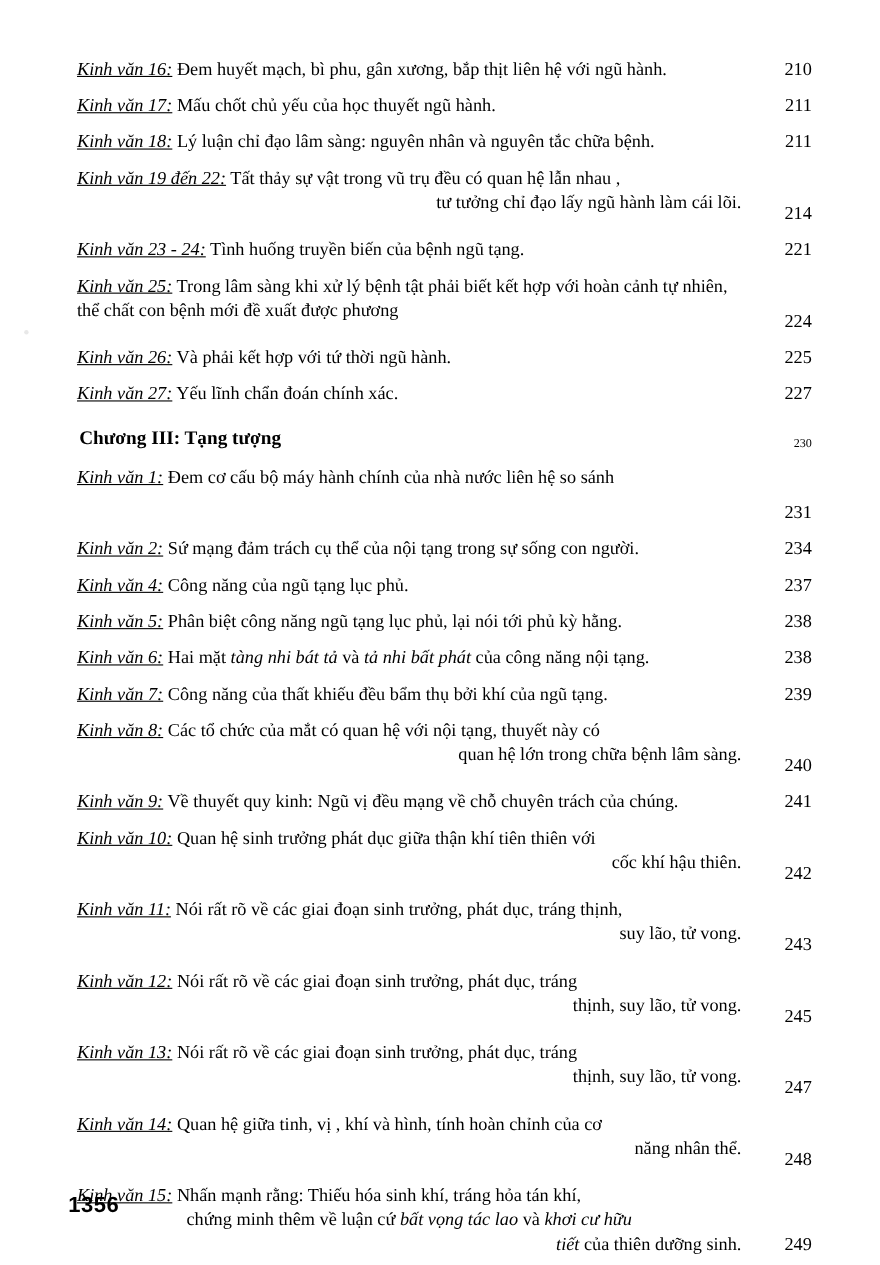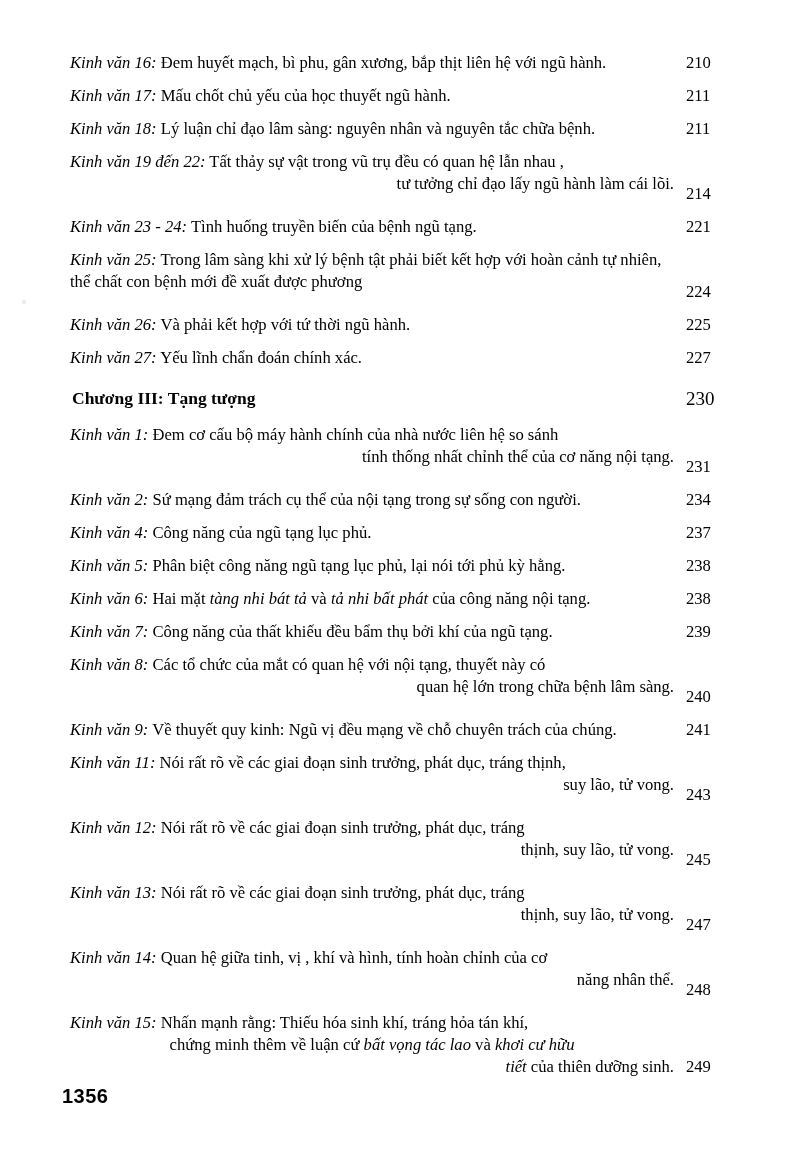--- a/index.html
+++ b/index.html
@@ -34,31 +34,32 @@
   }
   .entry .body {
     flex: 1 1 auto;
     padding-right: 12px;
     font-size: 16.6px;
     line-height: 1.33;
   }
   .entry .pageno {
     flex: 0 0 auto;
     width: 52px;
-    text-align: left;
+    text-align: right;
     font-size: 16.6px;
     line-height: 1.33;
     white-space: nowrap;
   }
   .entry.align-bottom .pageno {
     align-self: flex-end;
     margin-top: 32px;
   }
   .lbl {
     font-style: italic;
+    text-decoration: underline;
   }
   .ital {
     font-style: italic;
   }
   .txt {
     font-style: normal;
     text-align: right;
   }
   .body .line2 {
     display: block;
@@ -76,21 +77,22 @@
   }
   .chapter .body {
     flex: 1 1 auto;
     font-weight: bold;
     font-size: 17.5px;
     padding-left: 2px;
   }
   .chapter .pageno {
     flex: 0 0 auto;
     width: 52px;
-    font-size: 19px;
+    text-align: right;
+    font-size: 11px;
     align-self: flex-end;
   }
   .folio {
     position: absolute;
     left: 62px;
     bottom: 42px;
     font-size: 20px;
     font-family: "Liberation Sans", sans-serif;
     font-weight: bold;
     letter-spacing: 0.5px;
@@ -171,21 +173,20 @@
     </div>
 
     <div class="chapter">
       <div class="body">Chương III: Tạng tượng</div>
       <div class="pageno">230</div>
     </div>
 
     <div class="entry align-bottom">
       <div class="body">
         <span class="lbl">Kinh văn 1:</span><span class="txt"> Đem cơ cấu bộ máy hành chính của nhà nước liên hệ so sánh</span>
-        <span class="line2">tính thống nhất chỉnh thể của cơ năng nội tạng.</span>
       </div>
       <div class="pageno">231</div>
     </div>
 
     <div class="entry">
       <div class="body">
         <span class="lbl">Kinh văn 2:</span><span class="txt"> Sứ mạng đảm trách cụ thể của nội tạng trong sự sống con người.</span>
       </div>
       <div class="pageno">234</div>
     </div>
@@ -227,20 +228,27 @@
       <div class="pageno">240</div>
     </div>
 
     <div class="entry">
       <div class="body">
         <span class="lbl">Kinh văn 9:</span><span class="txt"> Về thuyết quy kinh: Ngũ vị đều mạng về chỗ chuyên trách của chúng.</span>
       </div>
       <div class="pageno">241</div>
     </div>
 
+    <div class="entry align-bottom">
+      <div class="body">
+        <span class="lbl">Kinh văn 10:</span><span class="txt"> Quan hệ sinh trưởng phát dục giữa thận khí tiên thiên với</span>
+        <span class="line2">cốc khí hậu thiên.</span>
+      </div>
+      <div class="pageno">242</div>
+    </div>
 
     <div class="entry align-bottom">
       <div class="body">
         <span class="lbl">Kinh văn 11:</span><span class="txt"> Nói rất rõ về các giai đoạn sinh trưởng, phát dục, tráng thịnh,</span>
         <span class="line2">suy lão, tử vong.</span>
       </div>
       <div class="pageno">243</div>
     </div>
 
     <div class="entry align-bottom">

